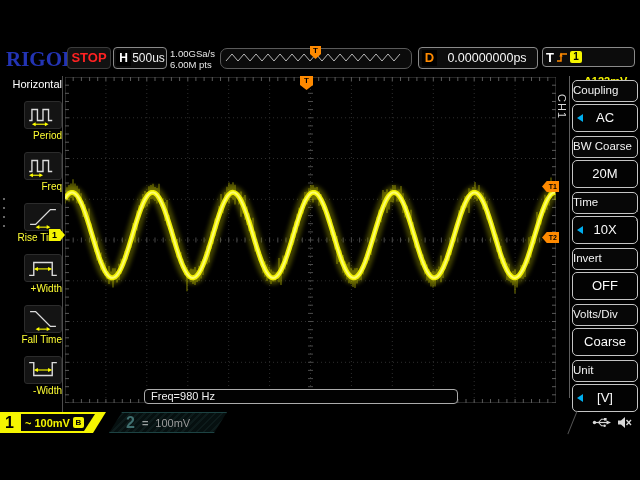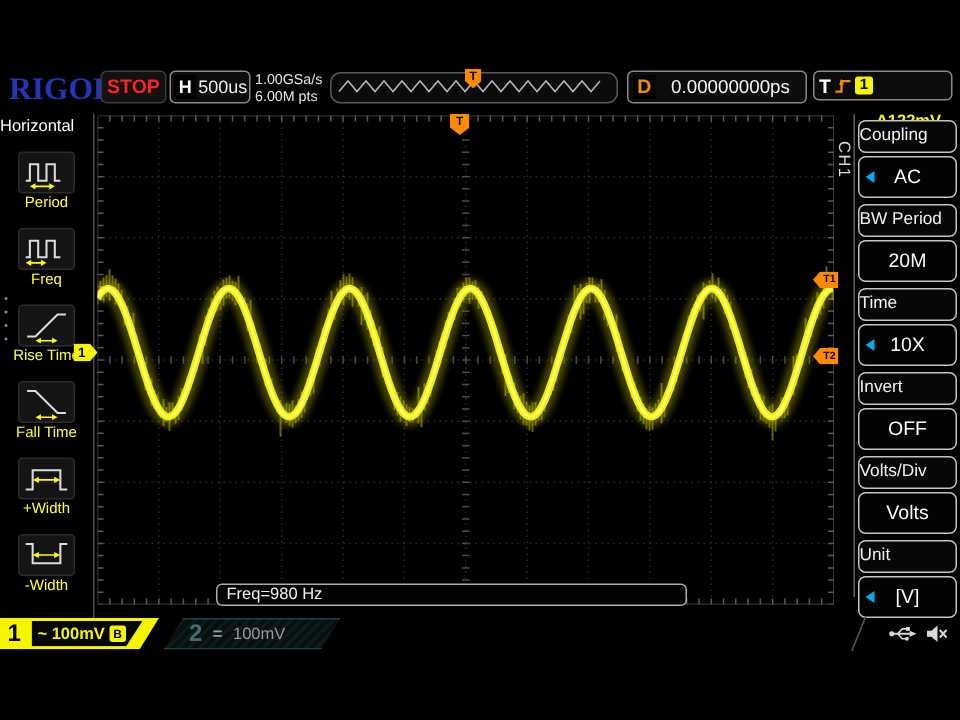--- a/index.html
+++ b/index.html
@@ -32,22 +32,22 @@
   .dval{flex:1;text-align:center;color:#f5f5f5;font-size:12.5px;}
   .tbox{position:absolute;left:542px;top:1px;width:93px;height:20px;background:#0c0c0c;
         border:1px solid #8a8a8a;border-radius:4px;display:flex;align-items:center;gap:2px;padding:0 3px;box-sizing:border-box;}
   .tlabel{color:#fff;font-weight:bold;font-size:13px;}
   .chchip{width:12px;height:12px;background:#f5f500;color:#000;font-weight:bold;font-size:10px;
         text-align:center;line-height:12px;border-radius:2px;}
   .tlevel{color:#f5f500;font-size:11px;font-weight:bold;white-space:nowrap;margin-top:48px;}
 
   
   .lmenu{position:absolute;left:0;top:76px;width:62px;height:336px;border-right:1px solid #4d4d4d;}
-  .lmenu-title{color:#fff;font-size:11px;text-align:left;margin-top:2px;}
-  .litem{height:51px;display:flex;flex-direction:column;align-items:center;justify-content:flex-end;cursor:default;}
+  .lmenu-title{color:#fff;font-size:11px;text-align:right;margin-top:2px;}
+  .litem{height:51px;display:flex;flex-direction:column;align-items:flex-end;justify-content:flex-end;cursor:default;}
   .licon{width:36px;height:26px;background:#141414;border:1px solid #2c2c2c;border-radius:3px;
         display:flex;align-items:center;justify-content:center;}
   .llabel{color:#ffff33;font-size:10px;margin-top:1px;white-space:nowrap;}
   .scroll-dots{position:absolute;left:3px;top:122px;display:flex;flex-direction:column;gap:7px;}
   .scroll-dots i{width:2px;height:2px;border-radius:50%;background:#8a8a8a;}
 
   
   .grat{position:absolute;left:65px;top:77px;width:491px;height:326px;}
   .grat svg{position:absolute;left:0;top:0;}
 
@@ -176,39 +176,39 @@
           <polygon points="9,24 13,21.8 13,26" fill="#ffff00"></polygon>
             <polygon points="25,24 21,21.8 21,26" fill="#ffff00"></polygon>
         </svg>
       </div>
       <div class="llabel">Rise Time</div>
     </div>
 
     <div class="litem">
       <div class="licon">
         <svg width="32" height="24" viewBox="0 0 34 26">
+          <polyline points="2,21 7,21 7,7 27,7 27,21 32,21" fill="none" stroke="#dcdcdc" stroke-width="1.5"></polyline>
+          <line x1="10" y1="14" x2="24" y2="14" stroke="#ffff00" stroke-width="1.2"></line>
+          <polygon points="7,14 11.5,11.8 11.5,16.2" fill="#ffff00"></polygon>
+            <polygon points="27,14 22.5,11.8 22.5,16.2" fill="#ffff00"></polygon>
+        </svg>
+      </div>
+      <div class="llabel">+Width</div>
+    </div>
+
+    <div class="litem">
+      <div class="licon">
+        <svg width="32" height="24" viewBox="0 0 34 26">
           <polyline points="3,5 9,5 25,21 31,21" fill="none" stroke="#dcdcdc" stroke-width="1.5"></polyline>
           <line x1="11" y1="24" x2="23" y2="24" stroke="#ffff00" stroke-width="1.2"></line>
           <polygon points="9,24 13,21.8 13,26" fill="#ffff00"></polygon>
             <polygon points="25,24 21,21.8 21,26" fill="#ffff00"></polygon>
         </svg>
       </div>
       <div class="llabel">Fall Time</div>
-    </div>
-
-    <div class="litem">
-      <div class="licon">
-        <svg width="32" height="24" viewBox="0 0 34 26">
-          <polyline points="2,21 7,21 7,7 27,7 27,21 32,21" fill="none" stroke="#dcdcdc" stroke-width="1.5"></polyline>
-          <line x1="10" y1="14" x2="24" y2="14" stroke="#ffff00" stroke-width="1.2"></line>
-          <polygon points="7,14 11.5,11.8 11.5,16.2" fill="#ffff00"></polygon>
-            <polygon points="27,14 22.5,11.8 22.5,16.2" fill="#ffff00"></polygon>
-        </svg>
-      </div>
-      <div class="llabel">+Width</div>
     </div>
 
     <div class="litem">
       <div class="licon">
         <svg width="32" height="24" viewBox="0 0 34 26">
           <polyline points="2,5 7,5 7,19 27,19 27,5 32,5" fill="none" stroke="#dcdcdc" stroke-width="1.5"></polyline>
           <line x1="10" y1="13" x2="24" y2="13" stroke="#ffff00" stroke-width="1.2"></line>
           <polygon points="7,13 11.5,10.8 11.5,15.2" fill="#ffff00"></polygon>
             <polygon points="27,13 22.5,10.8 22.5,15.2" fill="#ffff00"></polygon>
         </svg>
@@ -818,42 +818,42 @@
     <div class="chtab">CH1</div>
     <div class="rmenu">
       <div class="rgroup">
         <div class="rhead">Coupling</div>
         <div class="rval">
           <span class="rmore"></span>
           <span>AC</span>
         </div>
       </div>
       <div class="rgroup">
-        <div class="rhead">BW Period</div>
+        <div class="rhead">BW Coarse</div>
         <div class="rval">
           <span>20M</span>
         </div>
       </div>
       <div class="rgroup">
         <div class="rhead">Time</div>
         <div class="rval">
           <span class="rmore"></span>
           <span>10X</span>
         </div>
       </div>
       <div class="rgroup">
         <div class="rhead">Invert</div>
         <div class="rval">
           <span>OFF</span>
         </div>
       </div>
       <div class="rgroup">
         <div class="rhead">Volts/Div</div>
         <div class="rval">
-          <span>Volts</span>
+          <span>Coarse</span>
         </div>
       </div>
       <div class="rgroup">
         <div class="rhead">Unit</div>
         <div class="rval">
           <span class="rmore"></span>
           <span>[V]</span>
         </div>
       </div>
     </div>

